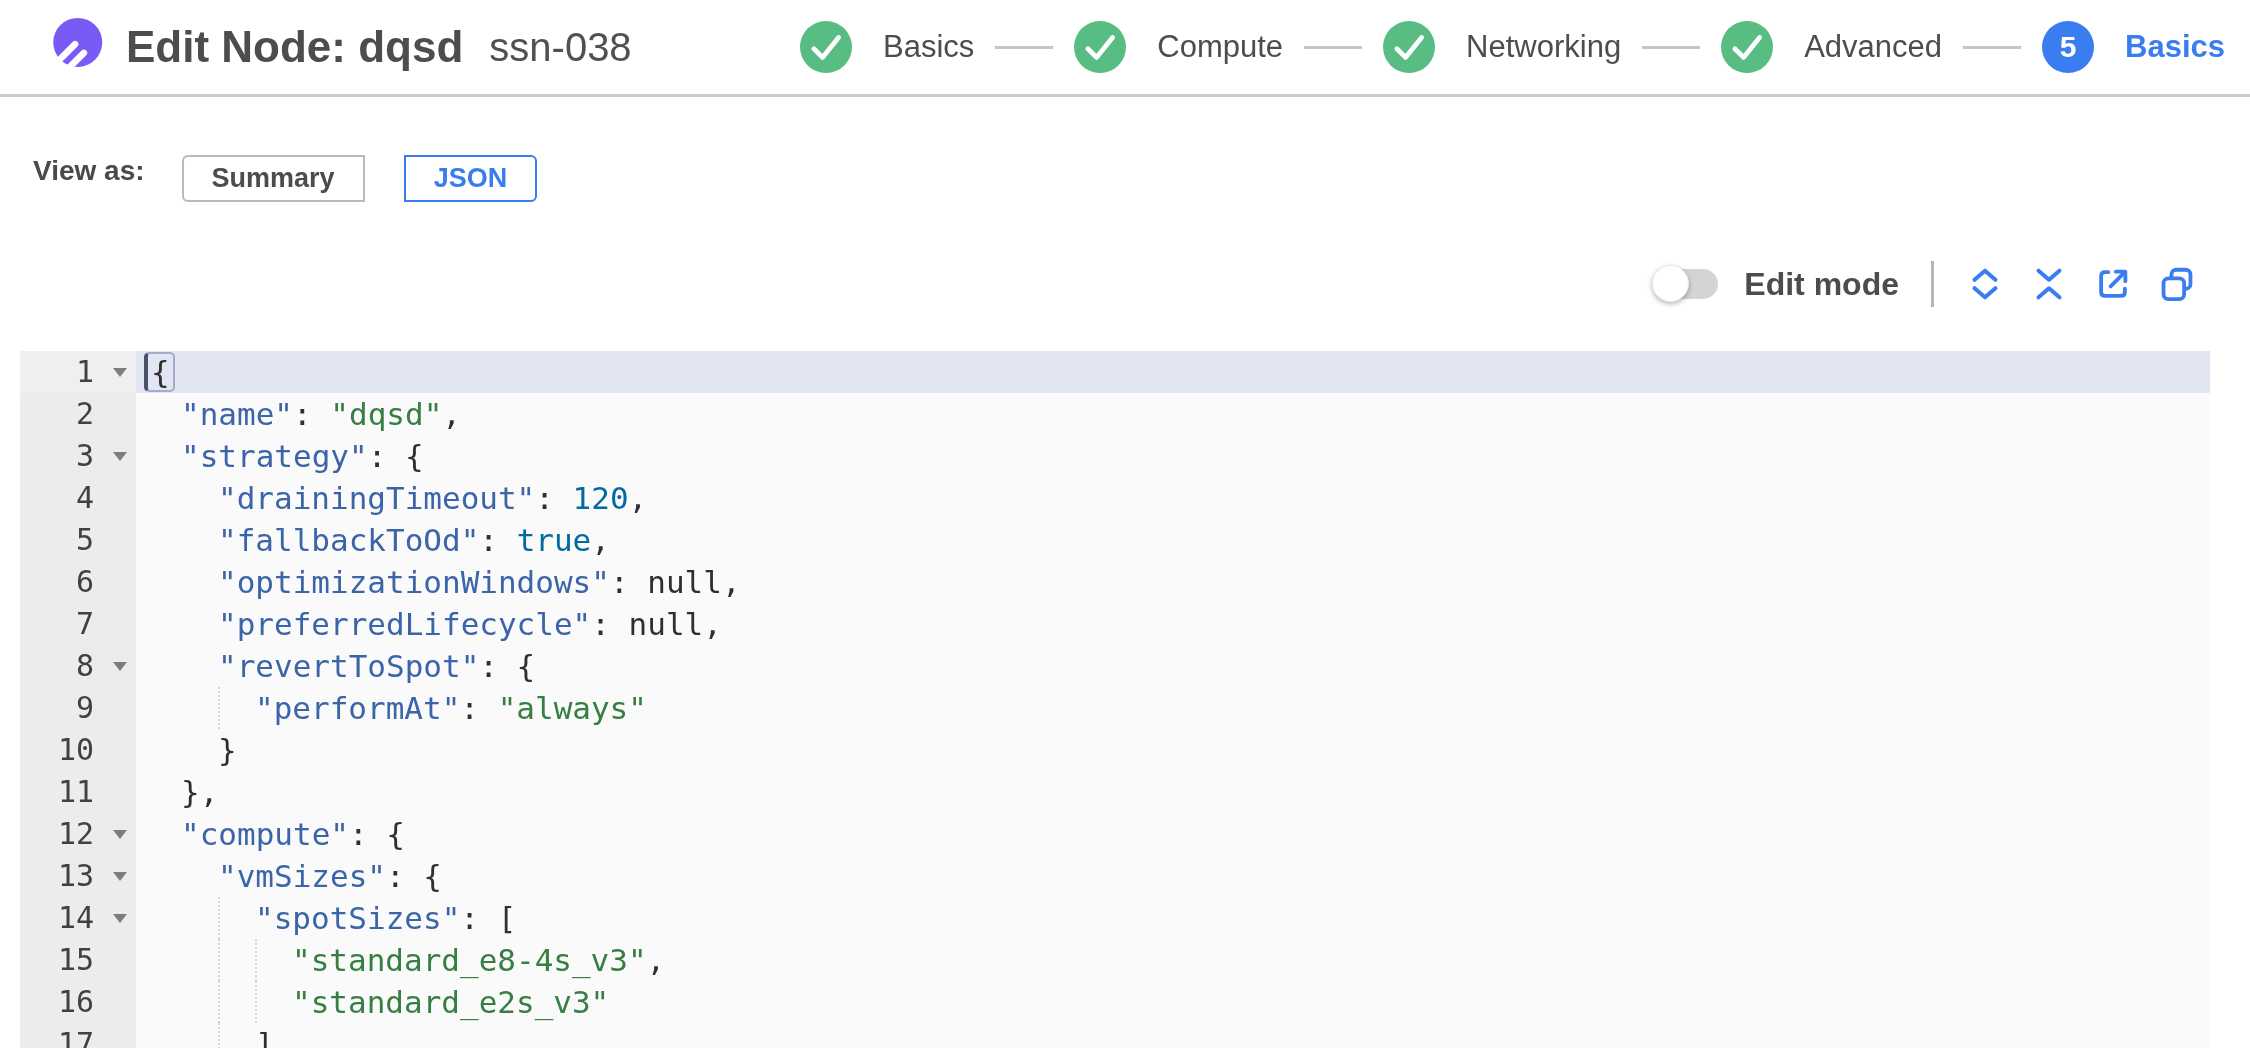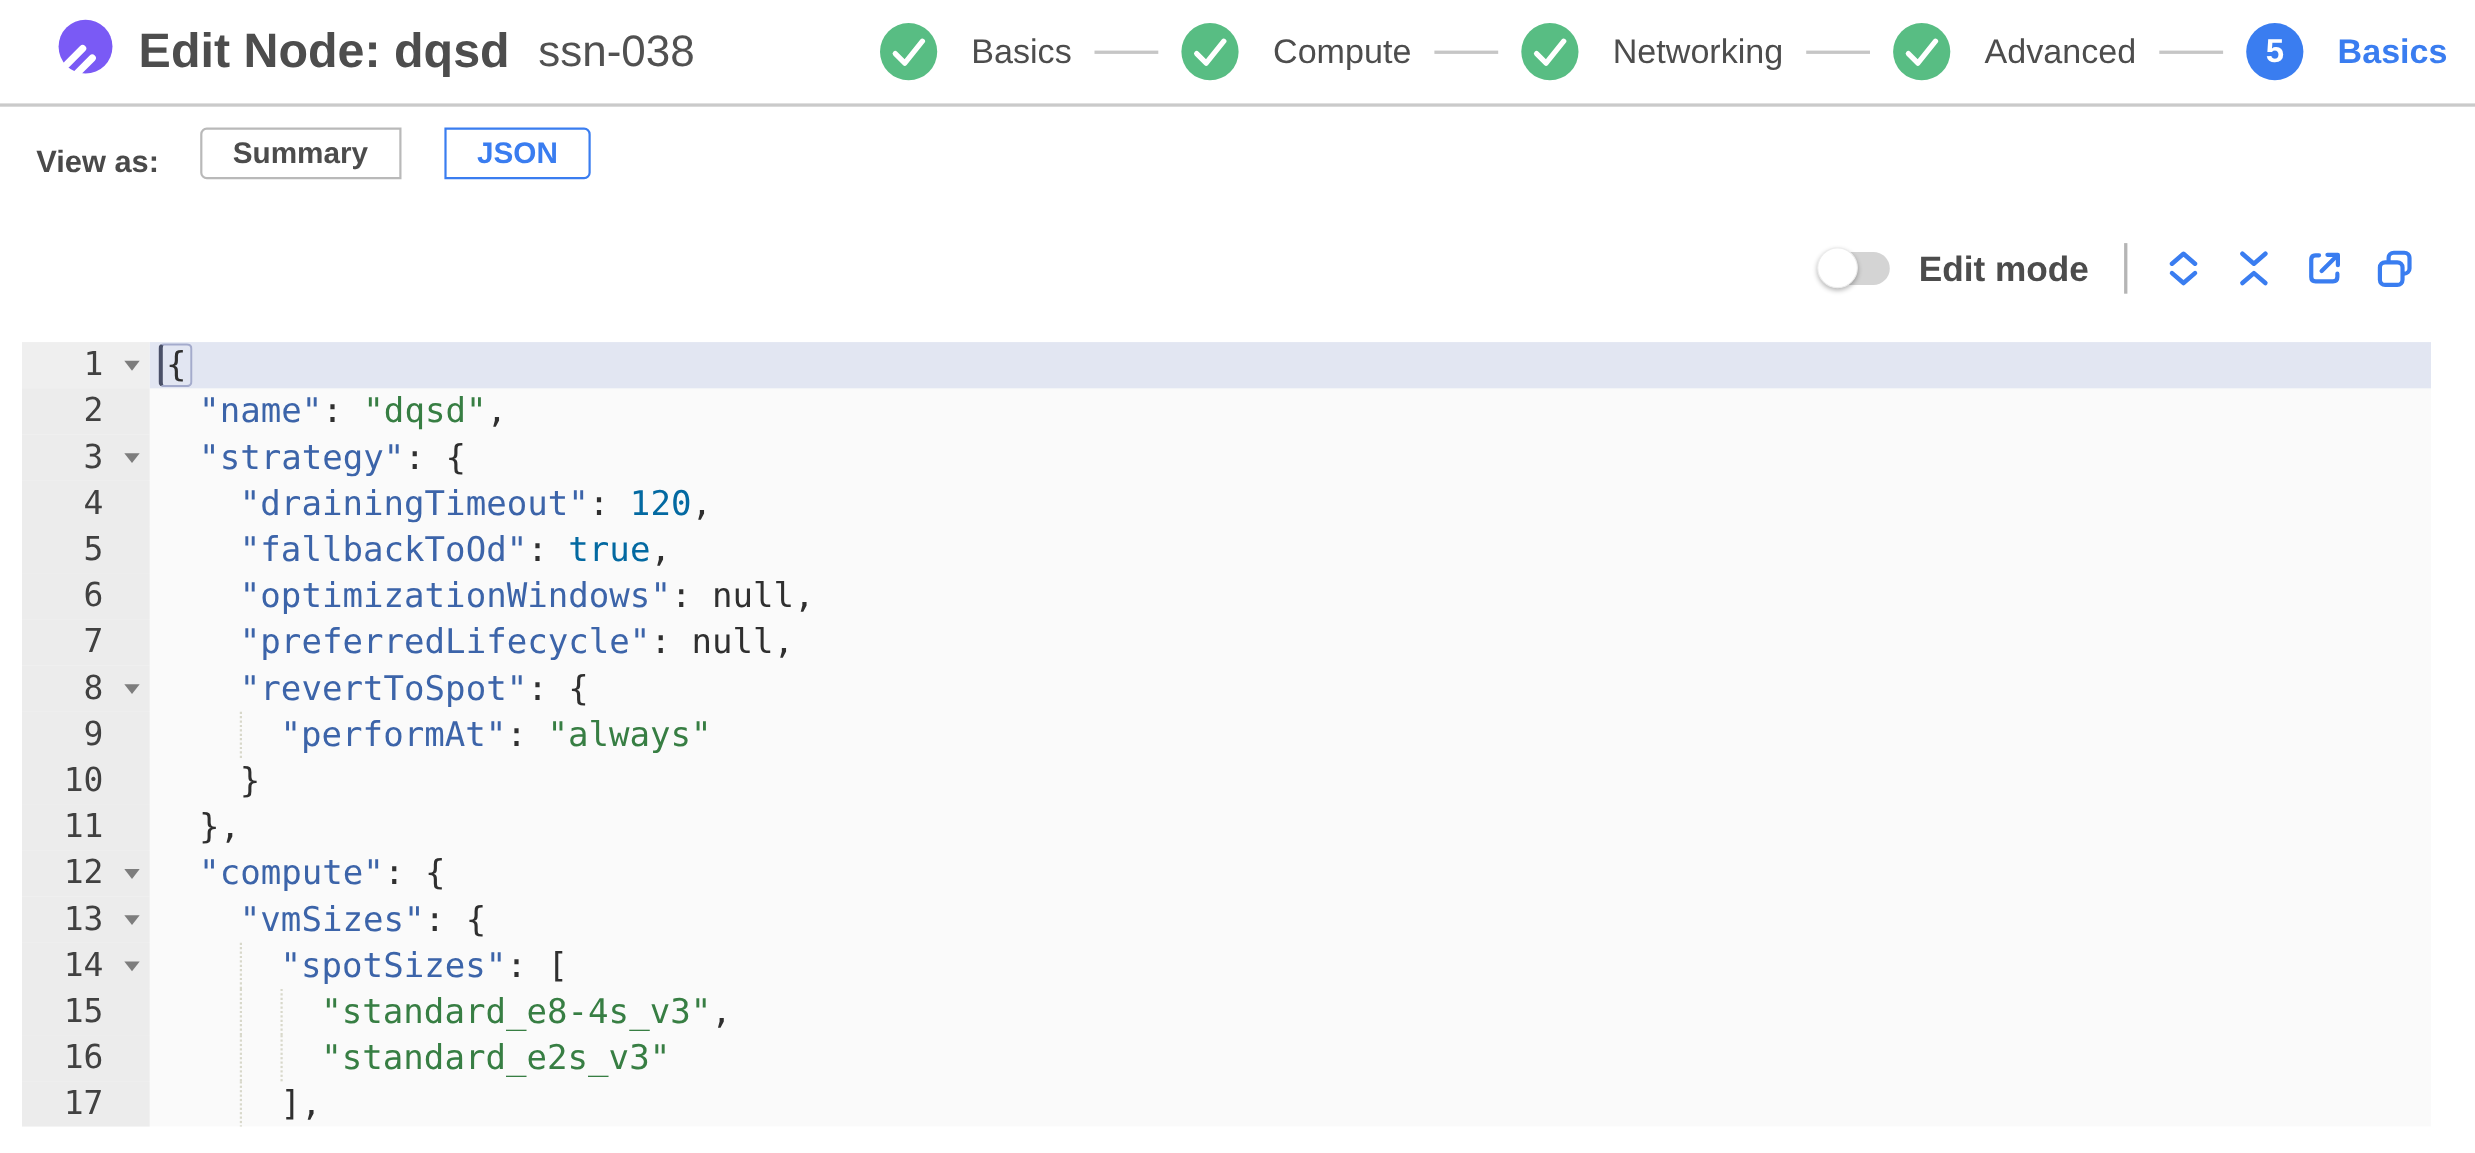--- a/index.html
+++ b/index.html
@@ -20,21 +20,21 @@
     display: flex; align-items: center; justify-content: center; }
   .step-circle.complete { background: #58bd83; }
   .step-circle.current  { background: #3a7df0; }
   .step-circle svg { width: 52px; height: 52px; }
   .step-circle .step-num { color: #fff; font-size: 30px; font-weight: 700; }
   .step-label { font-size: 31px; color: #4d4d4d; white-space: nowrap; }
   .step.current .step-label { color: #3a7df0; font-weight: 700; }
   .step-line { width: 58px; height: 3px; background: #c6c6c6; margin: 0 21px; flex: none; }
 
   
-  .viewas-row { display: flex; align-items: flex-end; margin: 18px 0 0 33px; height: 48px; }
+  .viewas-row { display: flex; align-items: flex-start; margin: 58px 0 0 33px; height: 48px; }
   .viewas-label { font-size: 28px; font-weight: 700; color: #4a4a4a; }
   .seg-group { display: flex; margin-left: 37px; gap: 41px; }
   .seg-btn { height: 47px; padding: 0 28px; background: #fff; display: flex; align-items: center;
     font-size: 27px; font-weight: 700; cursor: pointer; }
   .seg-btn.summary { border: 2px solid #b9b9b9; border-radius: 6px 0 0 6px; color: #4c4c4c; }
   .seg-btn.json { border: 2px solid #3a7df0; border-radius: 0 6px 6px 0; color: #3a7df0;
     margin-left: -2px; position: relative; z-index: 2; }
 
   
   .toolbar-row { display: flex; align-items: center; justify-content: flex-end;

